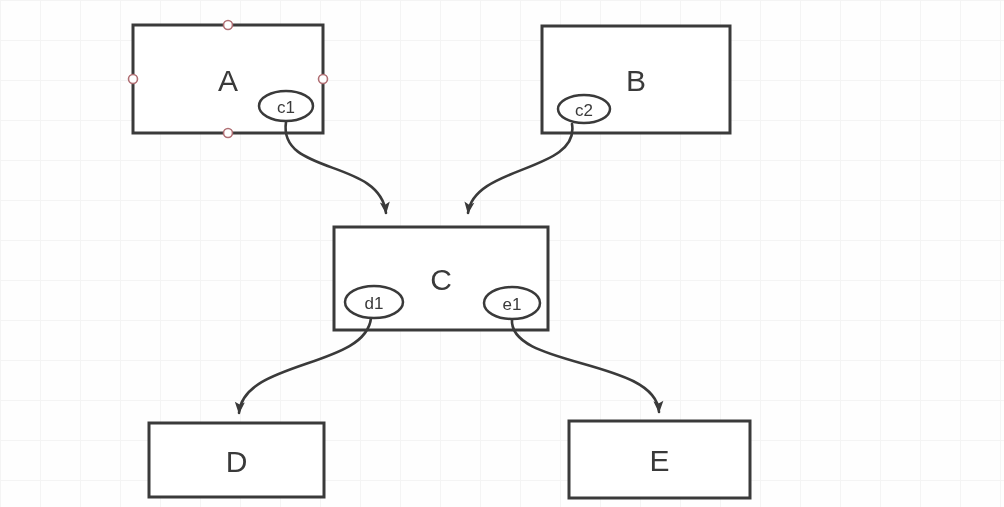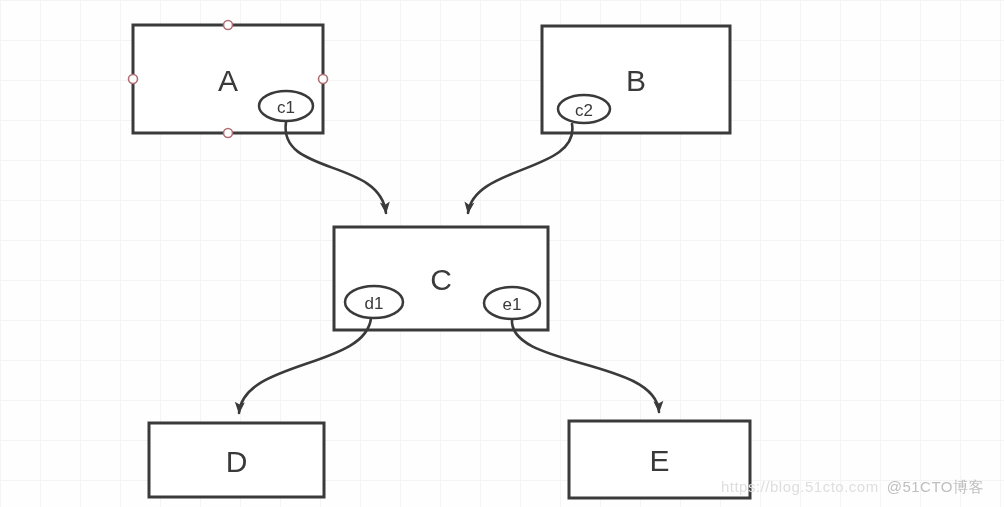--- a/index.html
+++ b/index.html
@@ -77,16 +77,13 @@
       </g>
     <g id="layer-labels">
         <text x="228" y="80" class="node-label" fill="#3a3a3a" text-anchor="middle" dominant-baseline="central">A</text>
         <text x="636" y="80.5" class="node-label" fill="#3a3a3a" text-anchor="middle" dominant-baseline="central">B</text>
         <text x="441" y="279.5" class="node-label" fill="#3a3a3a" text-anchor="middle" dominant-baseline="central">C</text>
         <text x="236.5" y="461" class="node-label" fill="#3a3a3a" text-anchor="middle" dominant-baseline="central">D</text>
         <text x="659.5" y="460.5" class="node-label" fill="#3a3a3a" text-anchor="middle" dominant-baseline="central">E</text>
       </g>
   </svg>
 
-  <div class="watermark">
-    <span class="wm-url">https://blog.51cto.com</span><span class="wm-handle">@51CTO博客</span>
-  </div>
 </div>
 
 </body></html>

